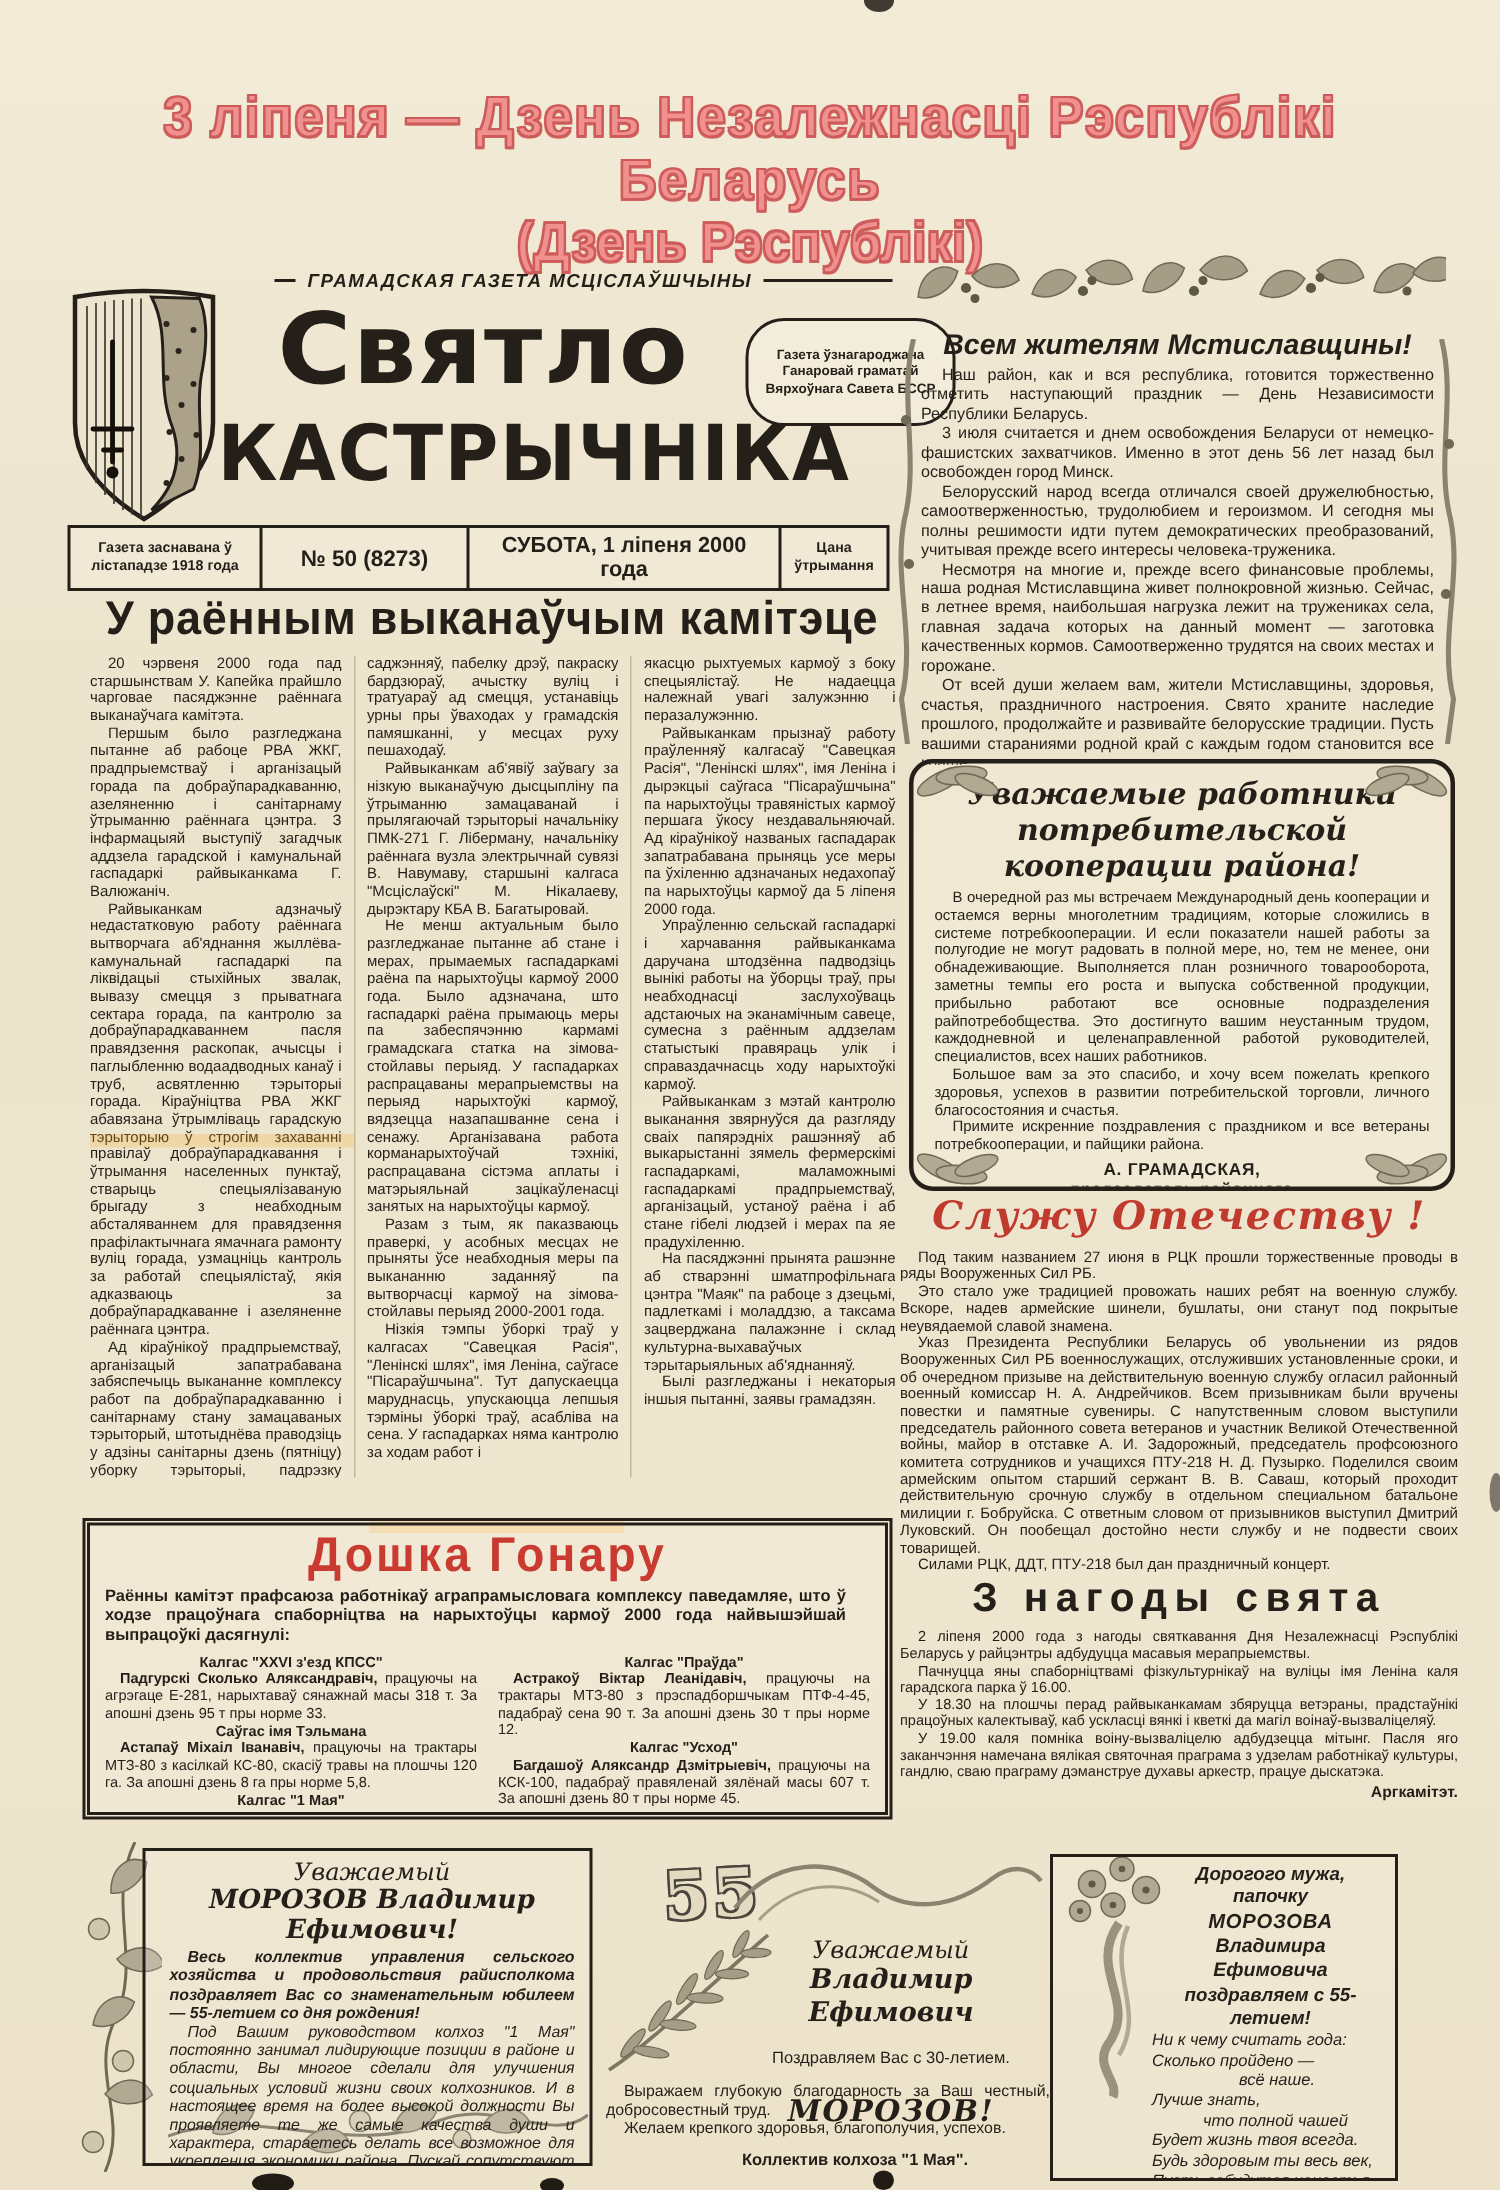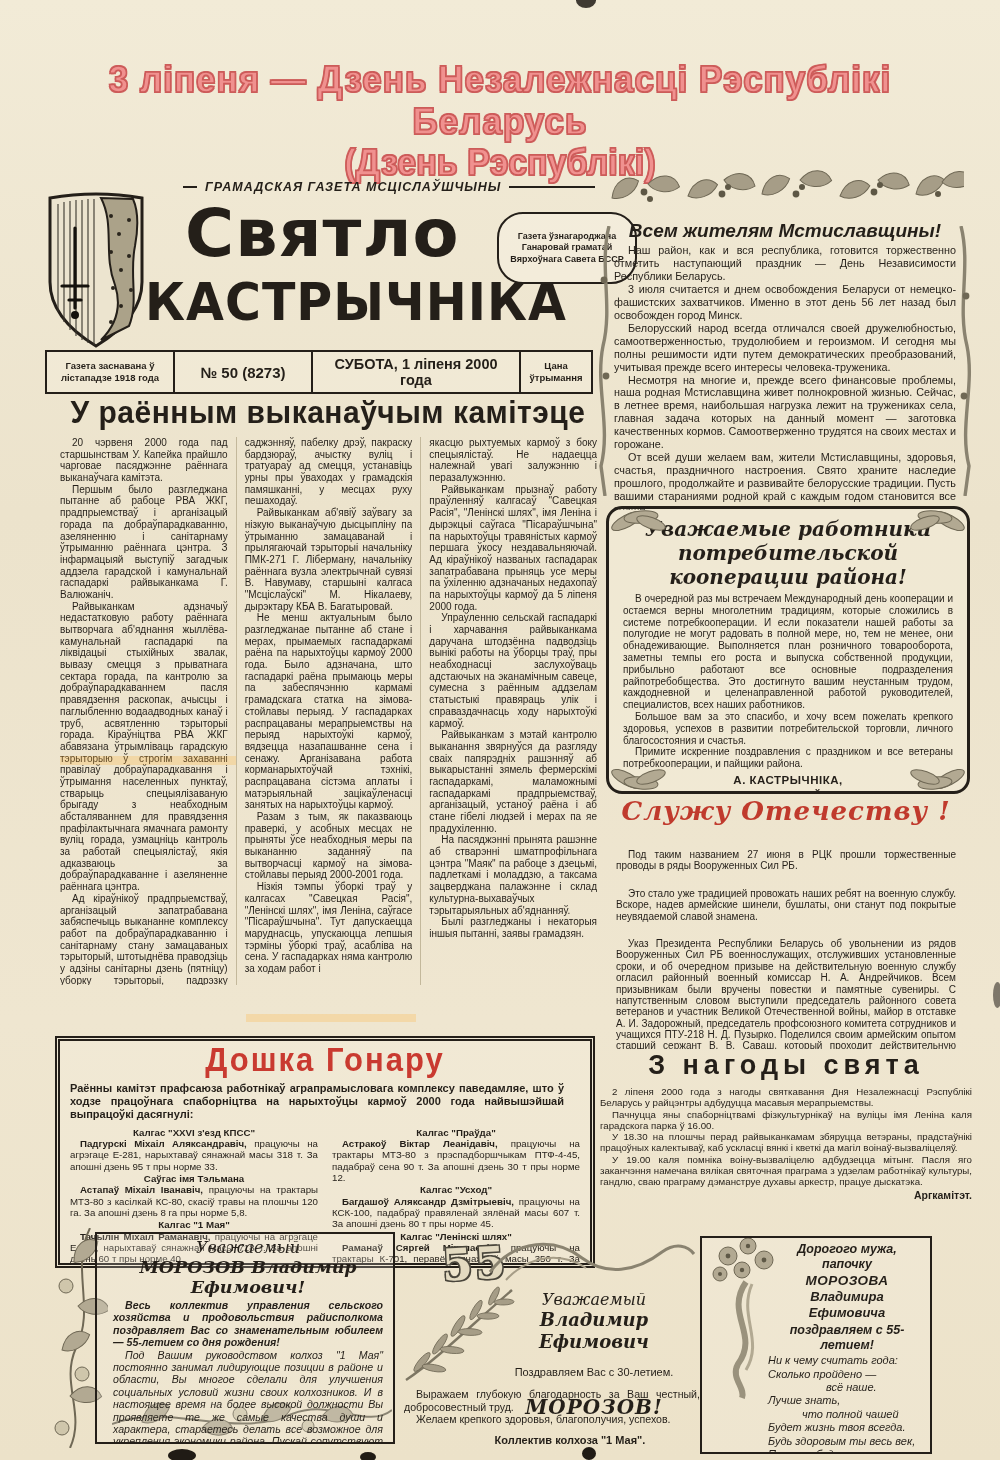--- a/index.html
+++ b/index.html
@@ -43,21 +43,21 @@
   
   .lead-title{left:58px;top:396px;width:540px;text-align:center;font-size:30px;font-weight:bold;
               letter-spacing:.5px;transform:scaleY(1.05);}
   .lead-cols{left:60px;top:437px;width:537px;height:548px;display:flex;overflow:hidden;}
   .col{flex:1;font-size:10px;line-height:1.17;text-align:justify;overflow:hidden;}
   .col+.col{border-left:1px solid #c3b89b;margin-left:8px;padding-left:8px;}
   .col p{margin:0;text-indent:12px;}
   .col p.cont{text-indent:0;}
 
   
-  .doshka{left:55px;top:1036px;width:540px;height:232px;border:5px double #241f19;box-sizing:border-box;
+  .doshka{left:55px;top:1012px;width:540px;height:201px;border:5px double #241f19;box-sizing:border-box;
           padding:2px 10px;overflow:hidden;background:rgba(250,246,233,.2);}
   .doshka-title{text-align:center;font-size:31px;font-weight:bold;color:#c93a30;letter-spacing:2px;
                 margin:0;transform:scaleY(1.05);}
   .doshka-intro{font-size:11px;font-weight:bold;line-height:1.2;margin:3px 16px 4px 0;text-align:justify;}
   .doshka-cols{display:flex;gap:14px;}
   .doshka-cols .dcol{flex:1;font-size:9.7px;line-height:1.17;}
   .dhead{text-align:center;font-weight:bold;margin:1px 0 0 0;}
   .ditem{margin:0;text-align:justify;text-indent:10px;}
   .nm{font-weight:bold;}
 
@@ -79,21 +79,21 @@
   .coop-sig{text-align:center;margin-top:3px;line-height:1.25;}
   .coop-sig .n{font-weight:bold;font-size:11.5px;letter-spacing:.5px;}
   .coop-sig .r{font-weight:bold;font-size:10.5px;letter-spacing:.8px;}
   .corner{position:absolute;}
 
   
   .sl-title{left:600px;top:796px;width:372px;text-align:center;font-size:26px;font-weight:bold;
             font-style:italic;color:#c03a2d;font-family:"DejaVu Serif",serif;letter-spacing:1px;}
   .sl-body{left:600px;top:833px;width:372px;height:216px;font-size:10px;line-height:1.14;
            text-align:justify;overflow:hidden;}
-  .sl-body p{margin:16px;text-indent:12px;}
+  .sl-body p{margin:0;text-indent:12px;}
 
   
   .sv-title{left:600px;top:1050px;width:372px;text-align:center;font-size:27px;font-weight:bold;letter-spacing:5px;}
   .sv-body{left:600px;top:1086px;width:372px;height:132px;font-size:9.7px;line-height:1.16;
            text-align:justify;overflow:hidden;}
   .sv-body p{margin:0;text-indent:12px;}
   .sv-sig{text-align:right;font-weight:bold;font-size:10.5px;margin-top:2px;}
 
   
   .gl-box{left:95px;top:1232px;width:300px;height:212px;border:2px solid #241f19;box-sizing:border-box;
@@ -312,21 +312,21 @@
         </svg>
     </div>
     <p class="coop-t">Уважаемые работники</p>
     <p class="coop-t">потребительской кооперации района!</p>
     <div class="coop-body">
       <p>В очередной раз мы встречаем Международный день кооперации и остаемся верны многолетним традициям, которые сложились в системе потребкооперации. И если показатели нашей работы за полугодие не могут радовать в полной мере, но, тем не менее, они обнадеживающие. Выполняется план розничного товарооборота, заметны темпы его роста и выпуска собственной продукции, прибыльно работают все основные подразделения райпотребобщества. Это достигнуто вашим неустанным трудом, каждодневной и целенаправленной работой руководителей, специалистов, всех наших работников.</p>
       <p>Большое вам за это спасибо, и хочу всем пожелать крепкого здоровья, успехов в развитии потребительской торговли, личного благосостояния и счастья.</p>
       <p>Примите искренние поздравления с праздником и все ветераны потребкооперации, и пайщики района.</p>
     </div>
     <div class="coop-sig">
-      <div class="n">А. КАСТРЫЧНІКА,</div>
+      <div class="n">А. ГРАМАДСКАЯ,</div>
       <div class="r">председатель районного</div>
 
     </div>
   </div>
 
   <div class="abs sl-title">Служу Отечеству !</div>
   <div class="abs sl-body">
     <p>Под таким названием 27 июня в РЦК прошли торжественные проводы в ряды Вооруженных Сил РБ.</p>
     <p>Это стало уже традицией провожать наших ребят на военную службу. Вскоре, надев армейские шинели, бушлаты, они станут под покрытые неувядаемой славой знамена.</p>
     <p>Указ Президента Республики Беларусь об увольнении из рядов Вооруженных Сил РБ военнослужащих, отслуживших установленные сроки, и об очередном призыве на действительную военную службу огласил районный военный комиссар Н. А. Андрейчиков. Всем призывникам были вручены повестки и памятные сувениры. С напутственным словом выступили председатель районного совета ветеранов и участник Великой Отечественной войны, майор в отставке А. И. Задорожный, председатель профсоюзного комитета сотрудников и учащихся ПТУ-218 Н. Д. Пузырко. Поделился своим армейским опытом старший сержант В. В. Саваш, который проходит действительную срочную службу в отдельном специальном батальоне милиции г. Бобруйска. С ответным словом от призывников выступил Дмитрий Луковский. Он пообещал достойно нести службу и не подвести своих товарищей.</p>
@@ -342,21 +342,21 @@
     <p>У 19.00 каля помніка воіну-вызваліцелю адбудзецца мітынг. Пасля яго заканчэння намечана вялікая святочная праграма з удзелам работнікаў культуры, гандлю, сваю праграму дэманструе духавы аркестр, працуе дыскатэка.</p>
     <div class="sv-sig">Аргкамітэт.</div>
   </div>
 
   <div class="abs doshka">
     <p class="doshka-title">Дошка Гонару</p>
     <p class="doshka-intro">Раённы камітэт прафсаюза работнікаў аграпрамысловага комплексу паведамляе, што ў ходзе працоўнага спаборніцтва на нарыхтоўцы кармоў 2000 года найвышэйшай выпрацоўкі дасягнулі:</p>
     <div class="doshka-cols">
       <div class="dcol">
         <p class="dhead">Калгас "XXVI з'езд КПСС"</p>
-        <p class="ditem"><span class="nm">Падгурскі Міхаіл Аляксандравіч,</span><span> працуючы на агрэгаце Е-281, нарыхтаваў сянажнай масы 318 т. За апошні дзень 95 т пры норме 33.</span></p>
+        <p class="ditem"><span class="nm">Падгурскі Сколько Аляксандравіч,</span><span> працуючы на агрэгаце Е-281, нарыхтаваў сянажнай масы 318 т. За апошні дзень 95 т пры норме 33.</span></p>
         <p class="dhead">Саўгас імя Тэльмана</p>
         <p class="ditem"><span class="nm">Астапаў Міхаіл Іванавіч,</span><span> працуючы на трактары МТЗ-80 з касілкай КС-80, скасіў травы на плошчы 120 га. За апошні дзень 8 га пры норме 5,8.</span></p>
         <p class="dhead">Калгас "1 Мая"</p>
         <p class="ditem"><span class="nm">Тачылін Міхаіл Раманавіч,</span><span> працуючы на агрэгаце Е-281, нарыхтаваў сянажнай масы 718 т. За апошні дзень 60 т пры норме 40.</span></p>
       </div>
       <div class="dcol">
         <p class="dhead">Калгас "Праўда"</p>
         <p class="ditem"><span class="nm">Астракоў Віктар Леанідавіч,</span><span> працуючы на трактары МТЗ-80 з прэспадборшчыкам ПТФ-4-45, падабраў сена 90 т. За апошні дзень 30 т пры норме 12.</span></p>
         <p class="dhead">Калгас "Усход"</p>
         <p class="ditem"><span class="nm">Багдашоў Аляксандр Дзмітрыевіч,</span><span> працуючы на КСК-100, падабраў правяленай зялёнай масы 607 т. За апошні дзень 80 т пры норме 45.</span></p>

